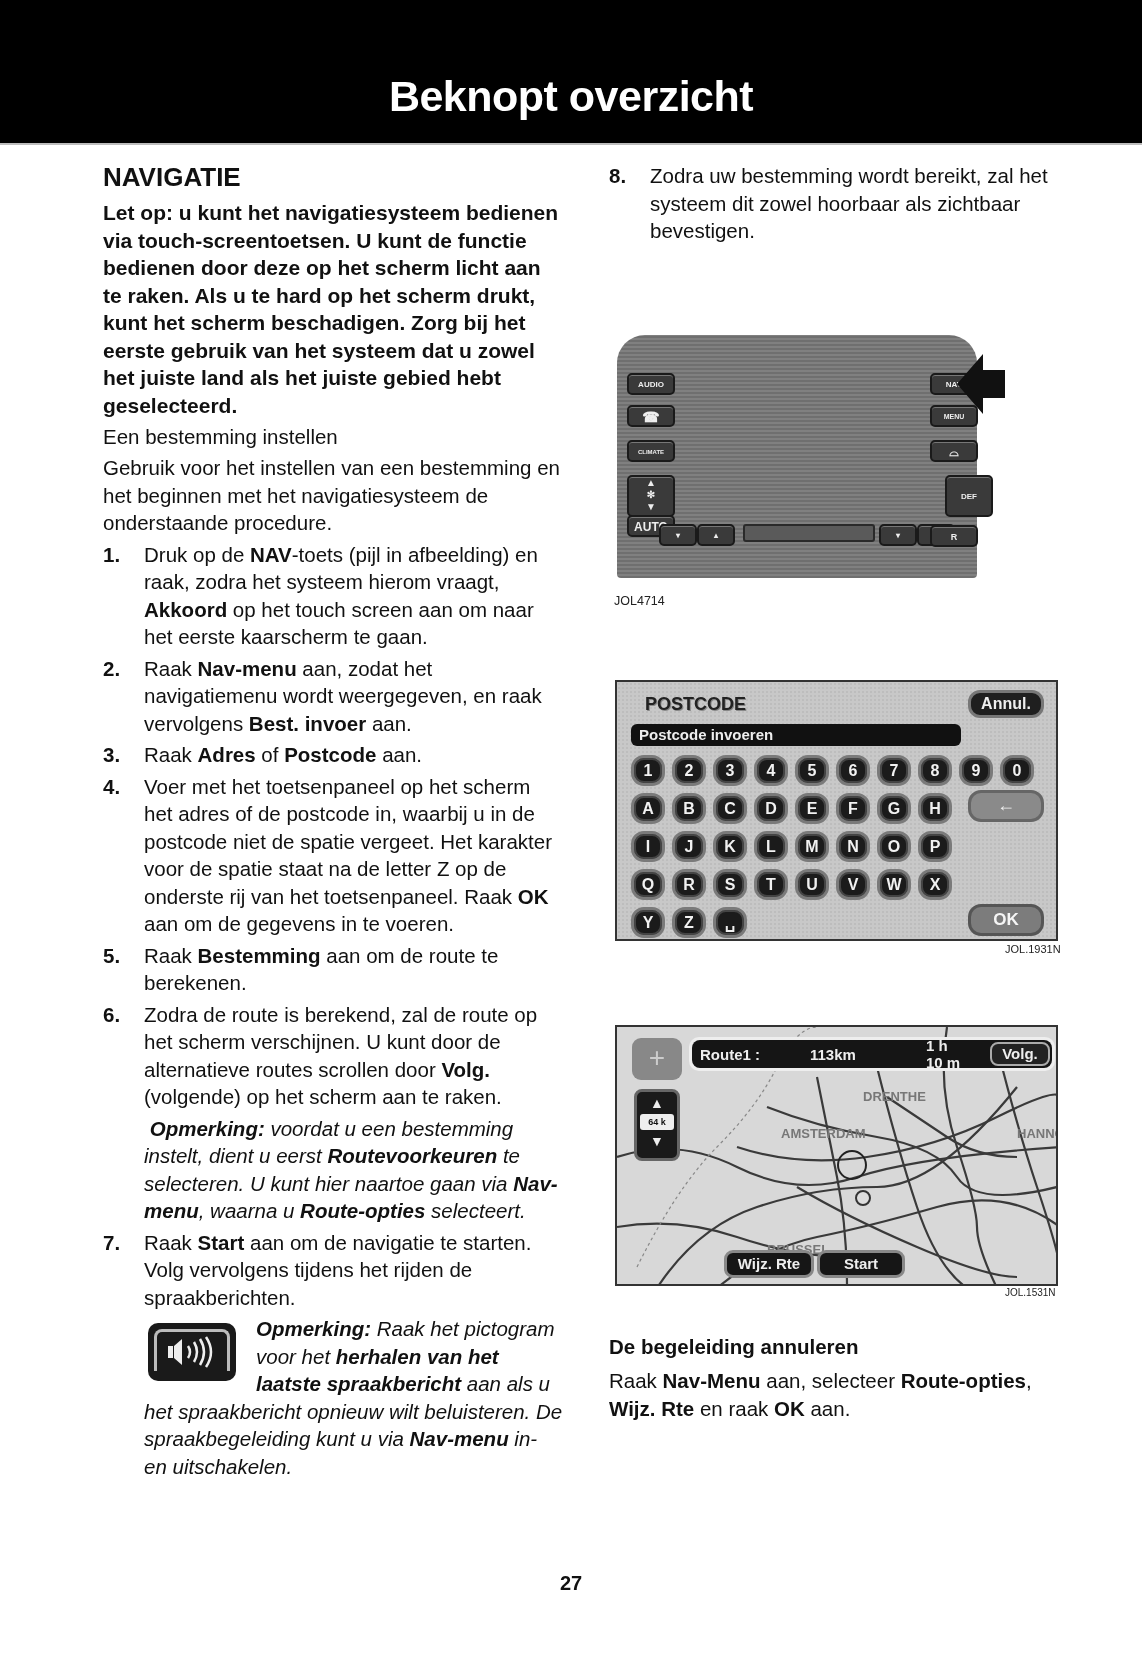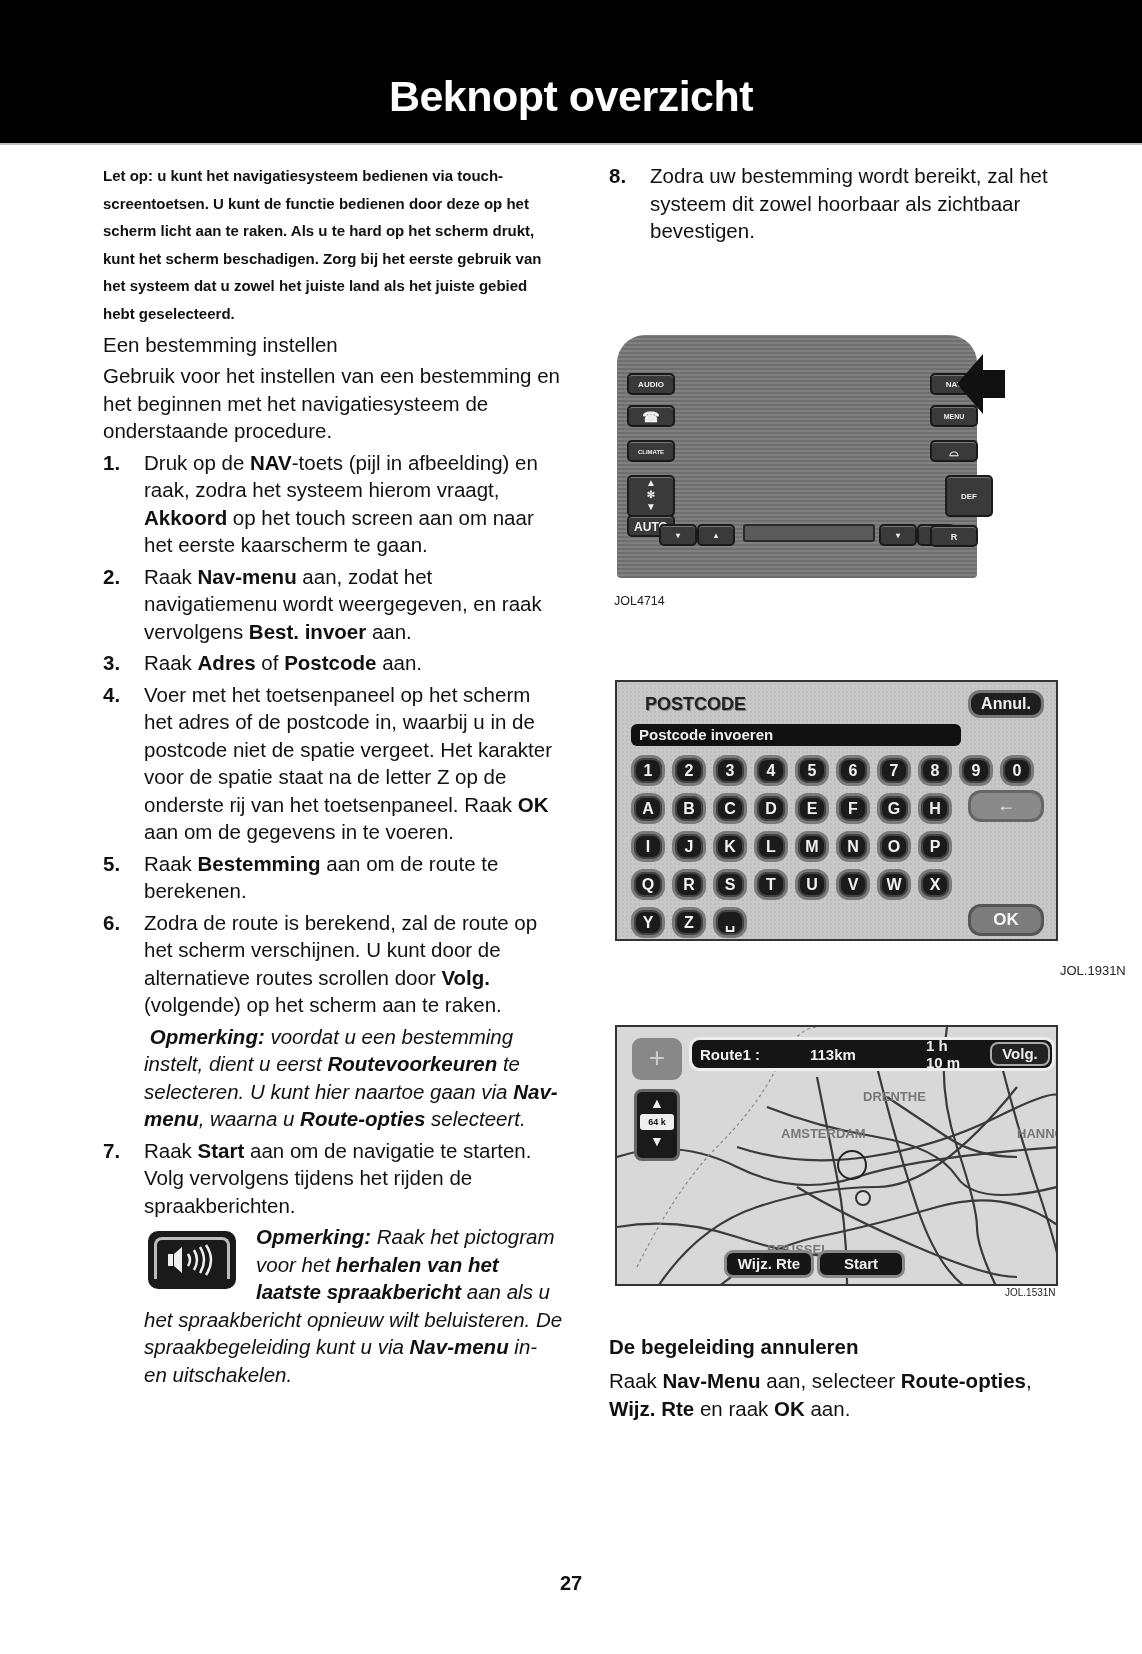--- a/index.html
+++ b/index.html
@@ -6,21 +6,21 @@
   html, body { width: 1142px; height: 1654px; background: #ffffff; overflow: hidden; }
   body { font-family: "Liberation Sans", sans-serif; color: #111; position: relative; }
 
   .header-band { position: absolute; left: 0; top: 0; width: 1142px; height: 145px; background: #000; border-bottom: 2px solid #bdbdbd; }
   .header-title { position: absolute; left: 0; right: 0; top: 72px; text-align: center; color: #fff; font-weight: bold; font-size: 43px; letter-spacing: -0.5px; }
 
   .col-left { position: absolute; left: 103px; top: 162px; width: 460px; }
   .col-right { position: absolute; left: 609px; top: 162px; width: 470px; }
 
   .h-section { font-size: 26px; font-weight: bold; margin-bottom: 6px; }
-  .warning { font-size: 15px; font-weight: bold; line-height: 27.5px; margin-bottom: 4px; }
+  .warning { font-size: 21px; font-weight: bold; line-height: 27.5px; margin-bottom: 4px; }
   .h-sub { font-size: 20.5px; font-weight: normal; line-height: 28px; margin-bottom: 3px; }
   .para { font-size: 20.5px; line-height: 27.5px; margin-bottom: 4px; }
 
   .step { display: flex; font-size: 20.5px; line-height: 27.5px; margin-bottom: 4px; }
   .step-num { width: 41px; flex: none; font-weight: bold; }
   .step-text { flex: 1; }
   .step-text b { font-weight: bold; }
 
   .note { font-size: 20.5px; line-height: 27.5px; font-style: italic; margin-left: 41px; margin-bottom: 4px; }
   .note b { font-weight: bold; }
@@ -76,20 +76,21 @@
   .page-number { position: absolute; left: 0; right: 0; top: 1572px; text-align: center; font-size: 20px; font-weight: bold; }
 </style>
 </head>
 <body>
 
 <div class="header-band">
   <div class="header-title">Beknopt overzicht</div>
 </div>
 
 <div class="col-left">
+  <div class="h-section">NAVIGATIE</div>
   <div class="warning">Let op: u kunt het navigatiesysteem bedienen via touch-screentoetsen. U kunt de functie bedienen door deze op het scherm licht aan te raken. Als u te hard op het scherm drukt, kunt het scherm beschadigen. Zorg bij het eerste gebruik van het systeem dat u zowel het juiste land als het juiste gebied hebt geselecteerd.</div>
   <div class="h-sub">Een bestemming instellen</div>
   <div class="para">Gebruik voor het instellen van een bestemming en het beginnen met het navigatiesysteem de onderstaande procedure.</div>
 
   <div class="step">
     <span class="step-num">1.</span>
     <span class="step-text"><span>Druk op de </span><b>NAV</b><span>-toets (pijl in afbeelding) en raak, zodra het systeem hierom vraagt, </span><b>Akkoord</b><span> op het touch screen aan om naar het eerste kaarscherm te gaan.</span></span>
   </div>
   <div class="step">
     <span class="step-num">2.</span>
@@ -215,21 +216,21 @@
     </div>
     <div class="pc-row">
       <div class="pc-key">Y</div>
       <div class="pc-key">Z</div>
       <div class="pc-key">␣</div>
     </div>
   </div>
   <div class="pc-back">←</div>
   <div class="pc-ok">OK</div>
 </div>
-<div class="fig-caption" style="left:1060px;top:943px;font-size:13px;margin-top:20px;">JOL.1931N</div>
+<div class="fig-caption" style="left:1005px;top:943px;font-size:11px;">JOL.1931N</div>
 
 <div class="fig-map">
   <svg class="map-svg" width="443" height="261" viewBox="0 0 443 261">
     <g stroke="#3a3a3a" stroke-width="2.2" fill="none">
       <path d="M0 130 Q60 110 120 140 T240 150 T443 120"></path>
       <path d="M40 261 Q80 200 140 180 T260 160 T400 60"></path>
       <path d="M200 50 Q210 100 220 150 T230 261"></path>
       <path d="M260 40 Q280 120 300 180 T350 261"></path>
       <path d="M100 261 Q150 220 200 210 T320 180 T443 200"></path>
       <path d="M120 120 Q180 140 250 130 T380 90 T443 70"></path>

